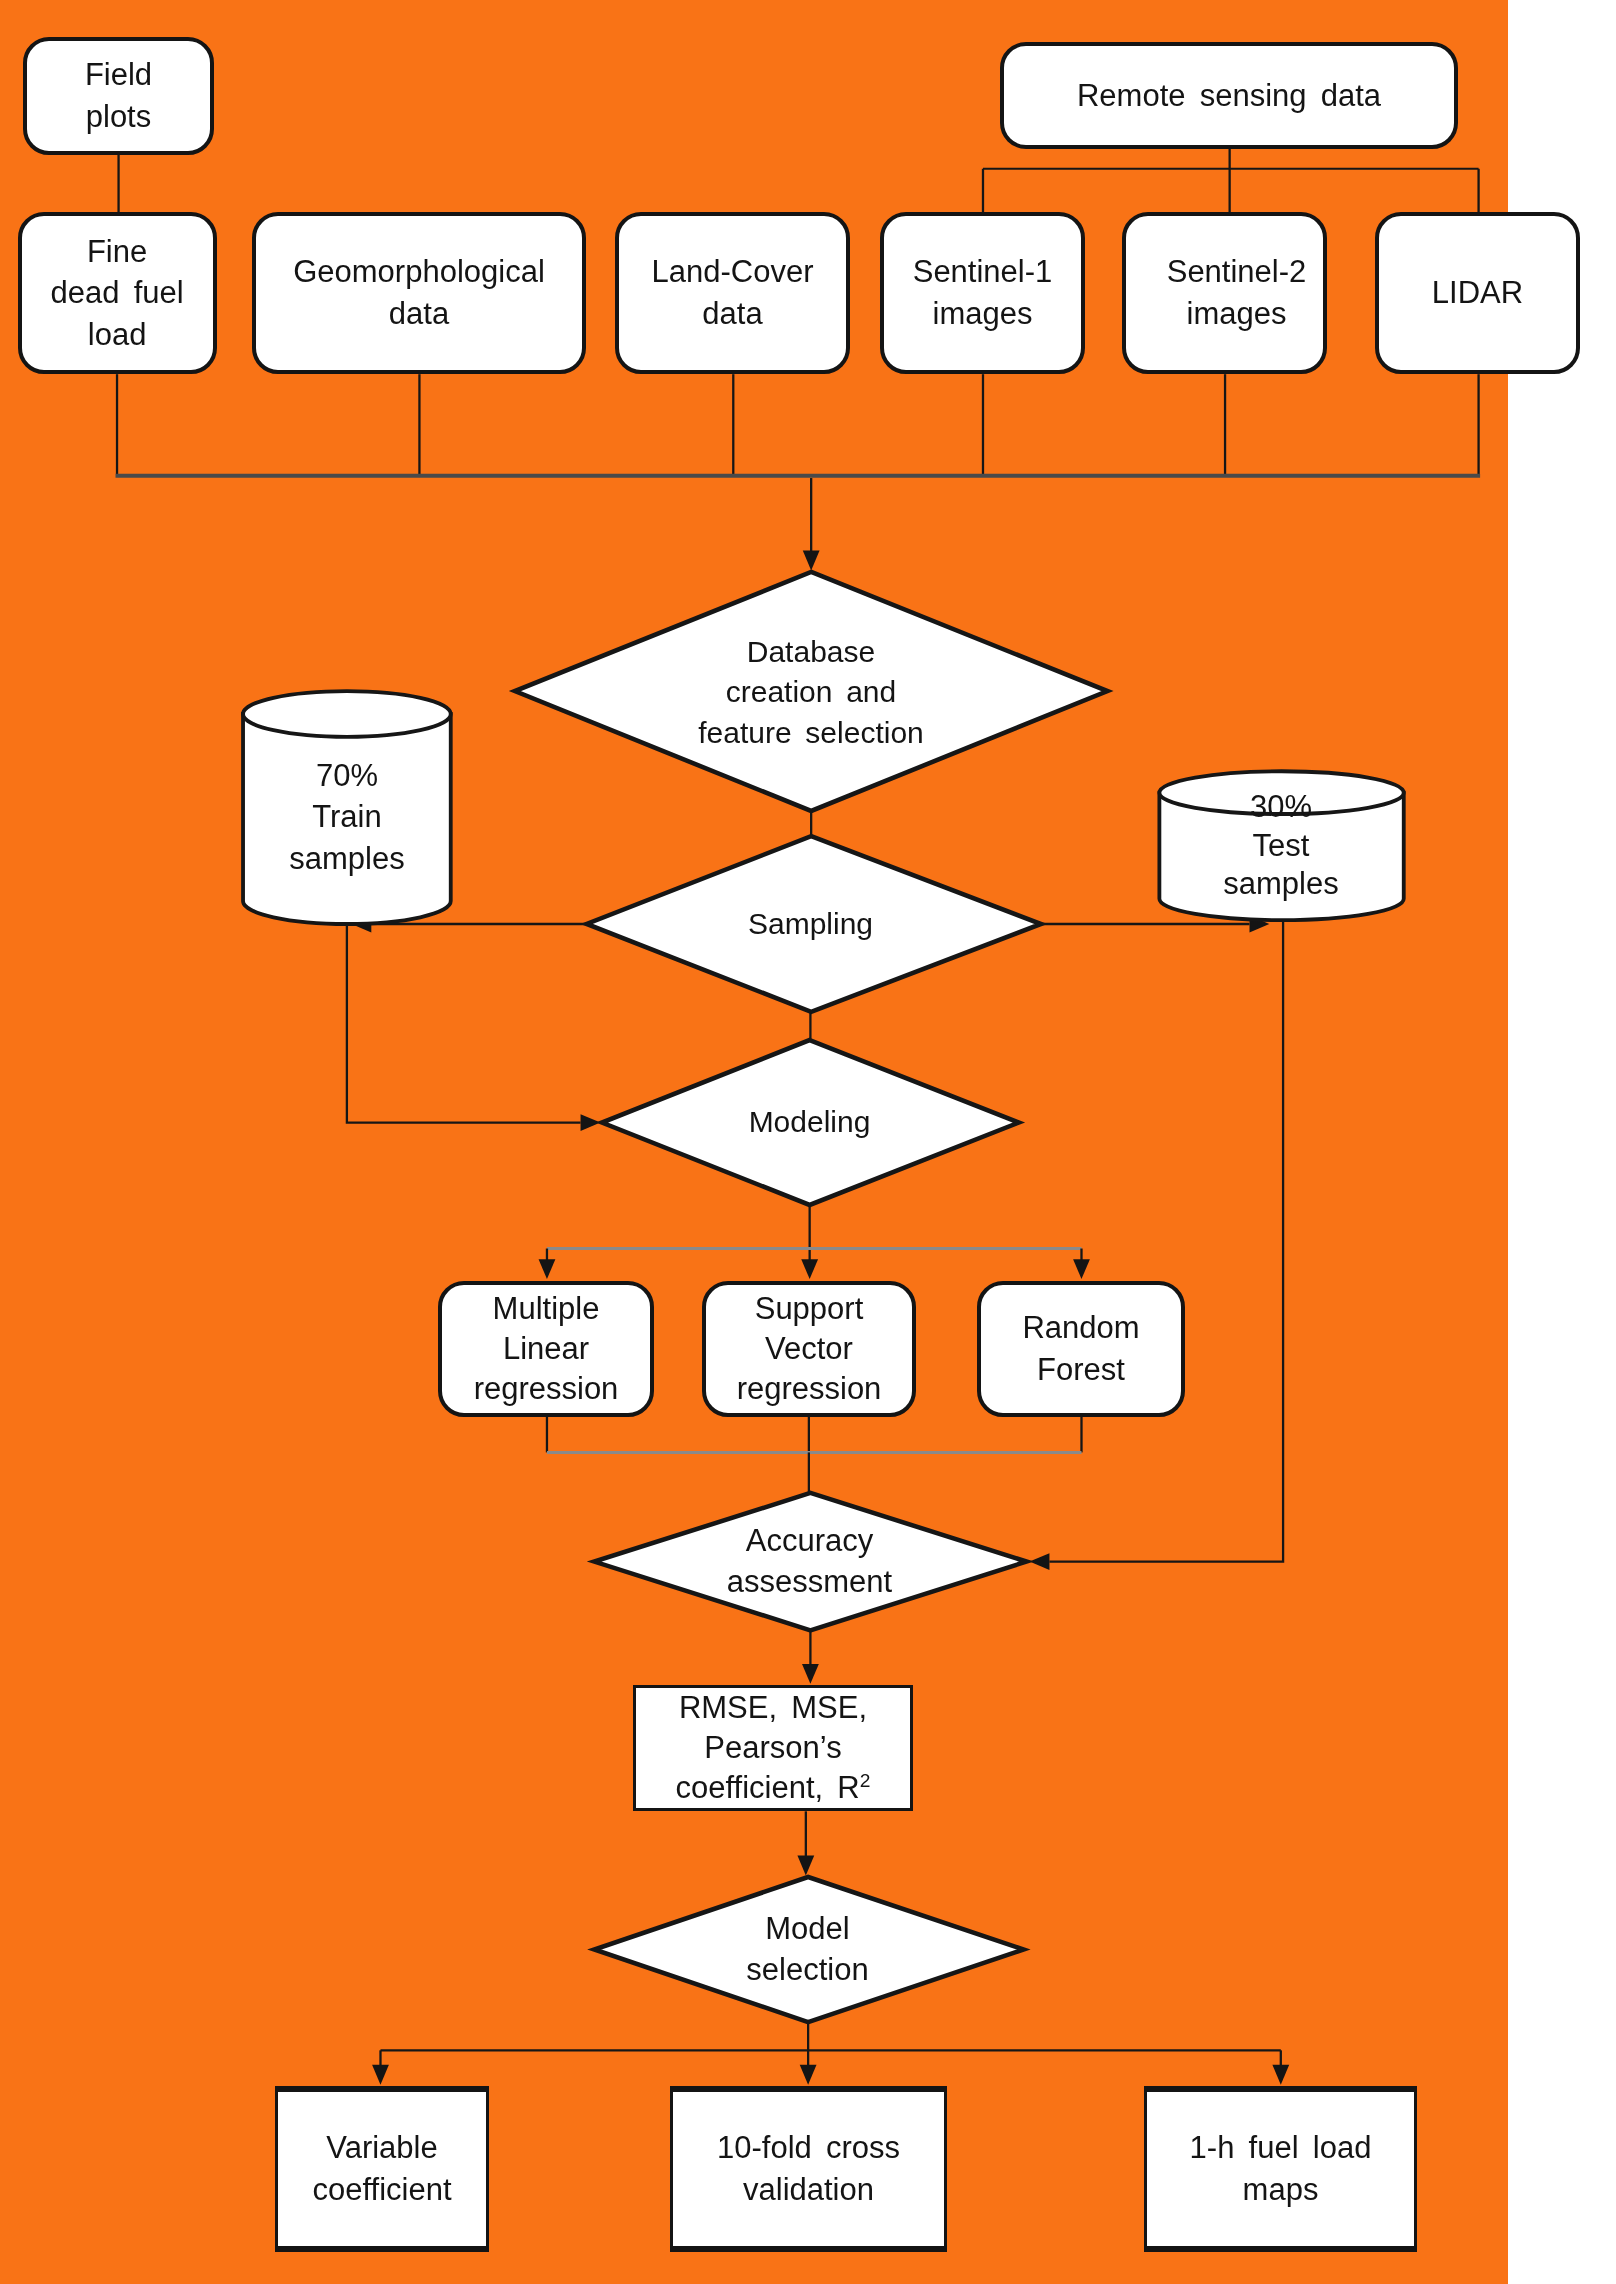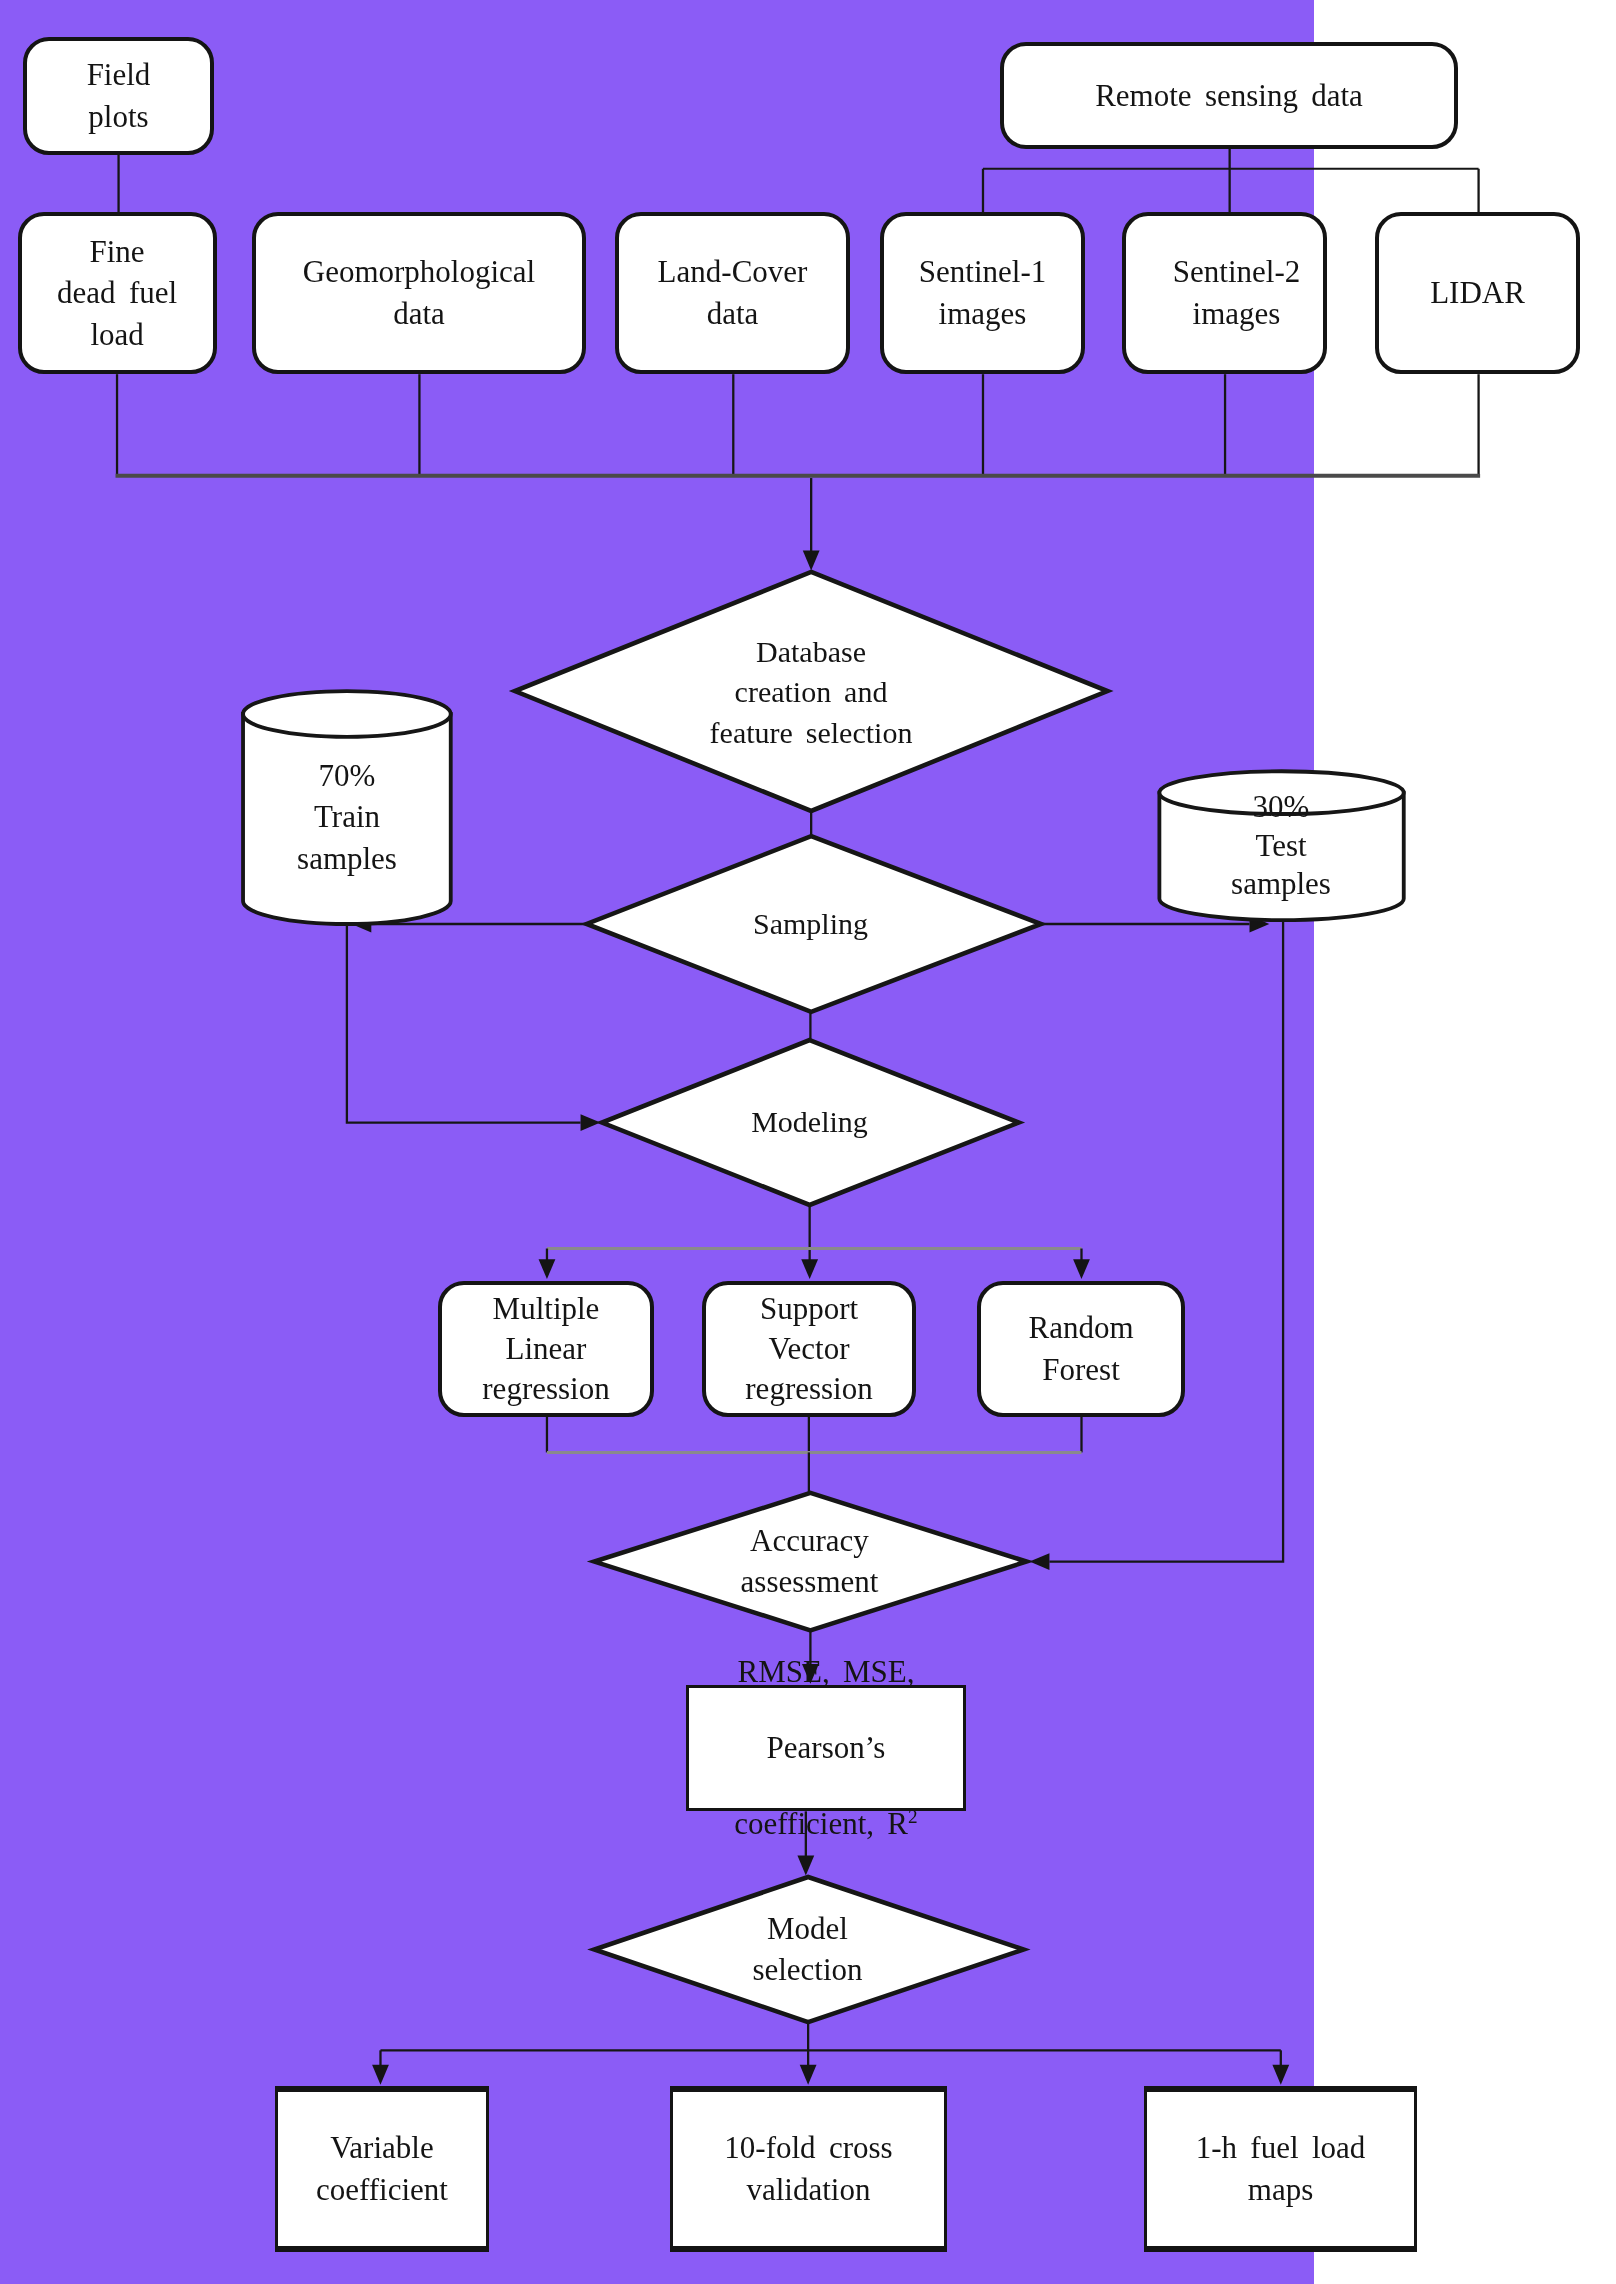--- a/index.html
+++ b/index.html
@@ -1,20 +1,20 @@
 <!DOCTYPE html>
 <html style="font-size:12.2px"><head>
 <meta charset="utf-8">
 <style>
   html,body{margin:0;padding:0;background:#ffffff;}
   #canvas{
     position:relative;
-    width:1314px;height:2284px;
-    background:#8b5cf6;
-    font-family:Liberation Serif, serif;
+    width:1508px;height:2284px;
+    background:#f97316;
+    font-family:Liberation Sans, sans-serif;
     color:#141414;
   }
   #wires{position:absolute;left:0;top:0;z-index:1;}
   .node{
     position:absolute;z-index:2;
     display:flex;align-items:center;justify-content:center;
     text-align:center;
     background:#ffffff;
     font-size:31px;line-height:1.34;
     white-space:pre-line;
@@ -152,21 +152,21 @@
 Linear
 regression</div>
 
   <div class="node rbox" style="left:702px;top:1281px;width:214px;height:136px;font-size:31px;line-height:1.28;">Support
 Vector
 regression</div>
 
   <div class="node rbox" style="left:977px;top:1281px;width:208px;height:136px;font-size:31px;">Random
 Forest</div>
 
-  <div class="node sbox" style="left:686px;top:1685px;width:280px;height:126px;font-size:31px;line-height:1.3;flex-direction:column;gap:36px;">
+  <div class="node sbox" style="left:633px;top:1685px;width:280px;height:126px;font-size:31px;line-height:1.3;flex-direction:column;">
     <div>RMSE, MSE,</div>
     <div>Pearson’s</div>
     <div><span>coefficient,  R</span><sup>2</sup></div>
   </div>
 
   <div class="node bbox" style="left:275px;top:2086px;width:214px;height:166px;">Variable
 coefficient</div>
 
   <div class="node bbox" style="left:670px;top:2086px;width:277px;height:166px;">10-fold cross
 validation</div>

